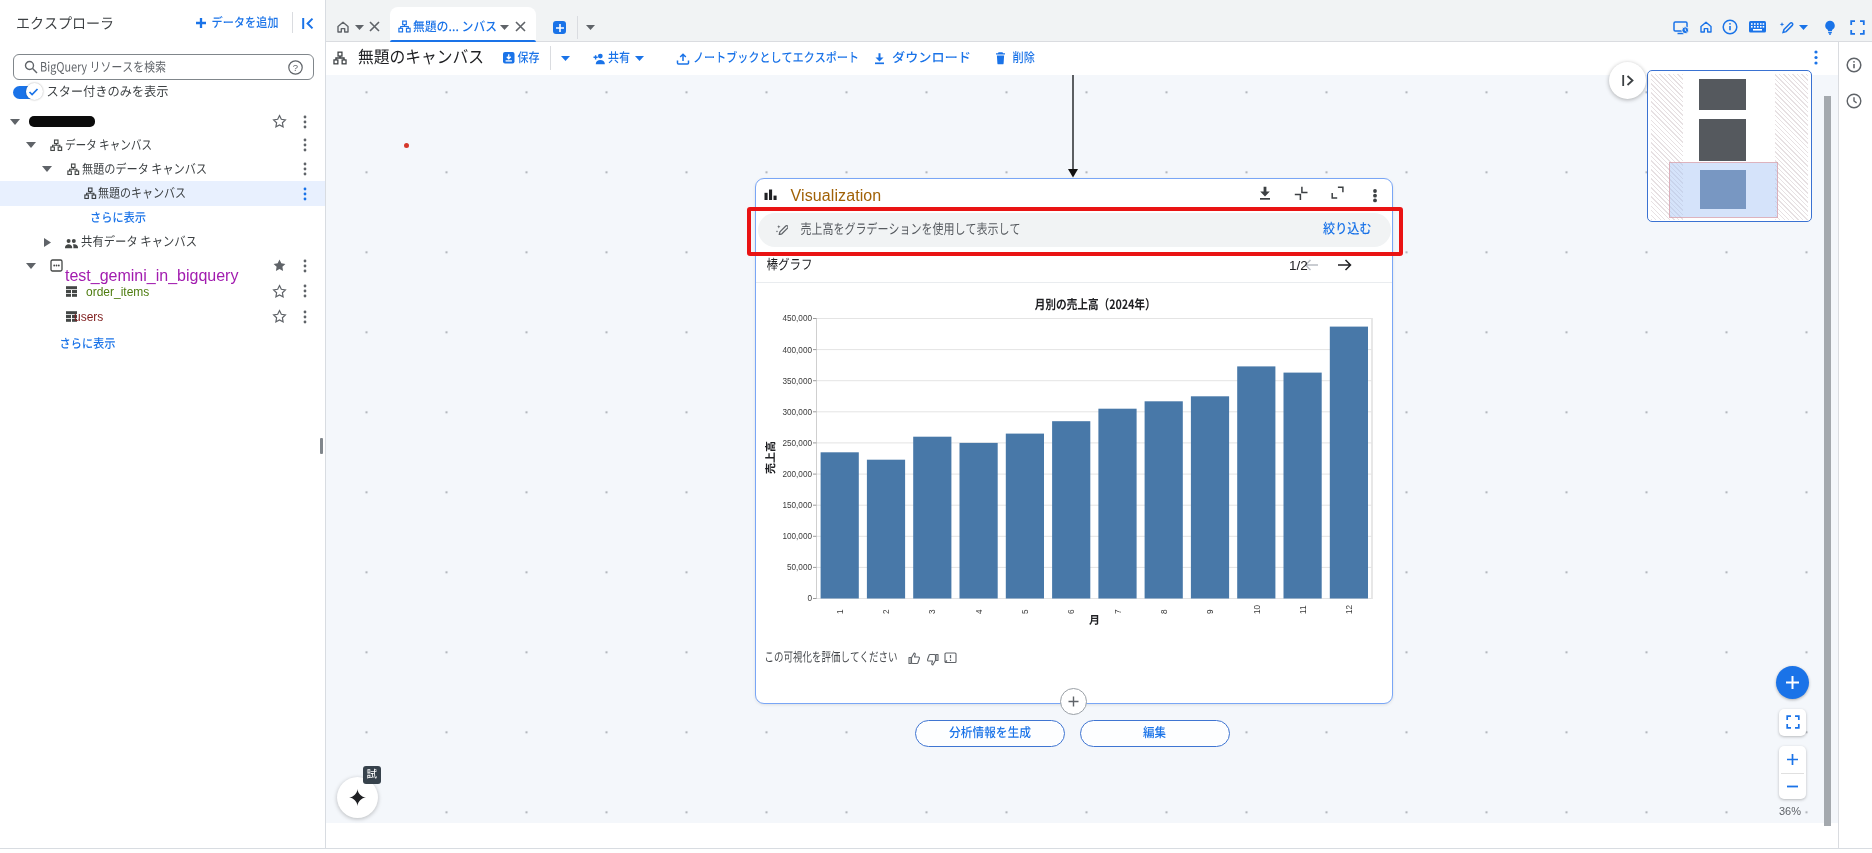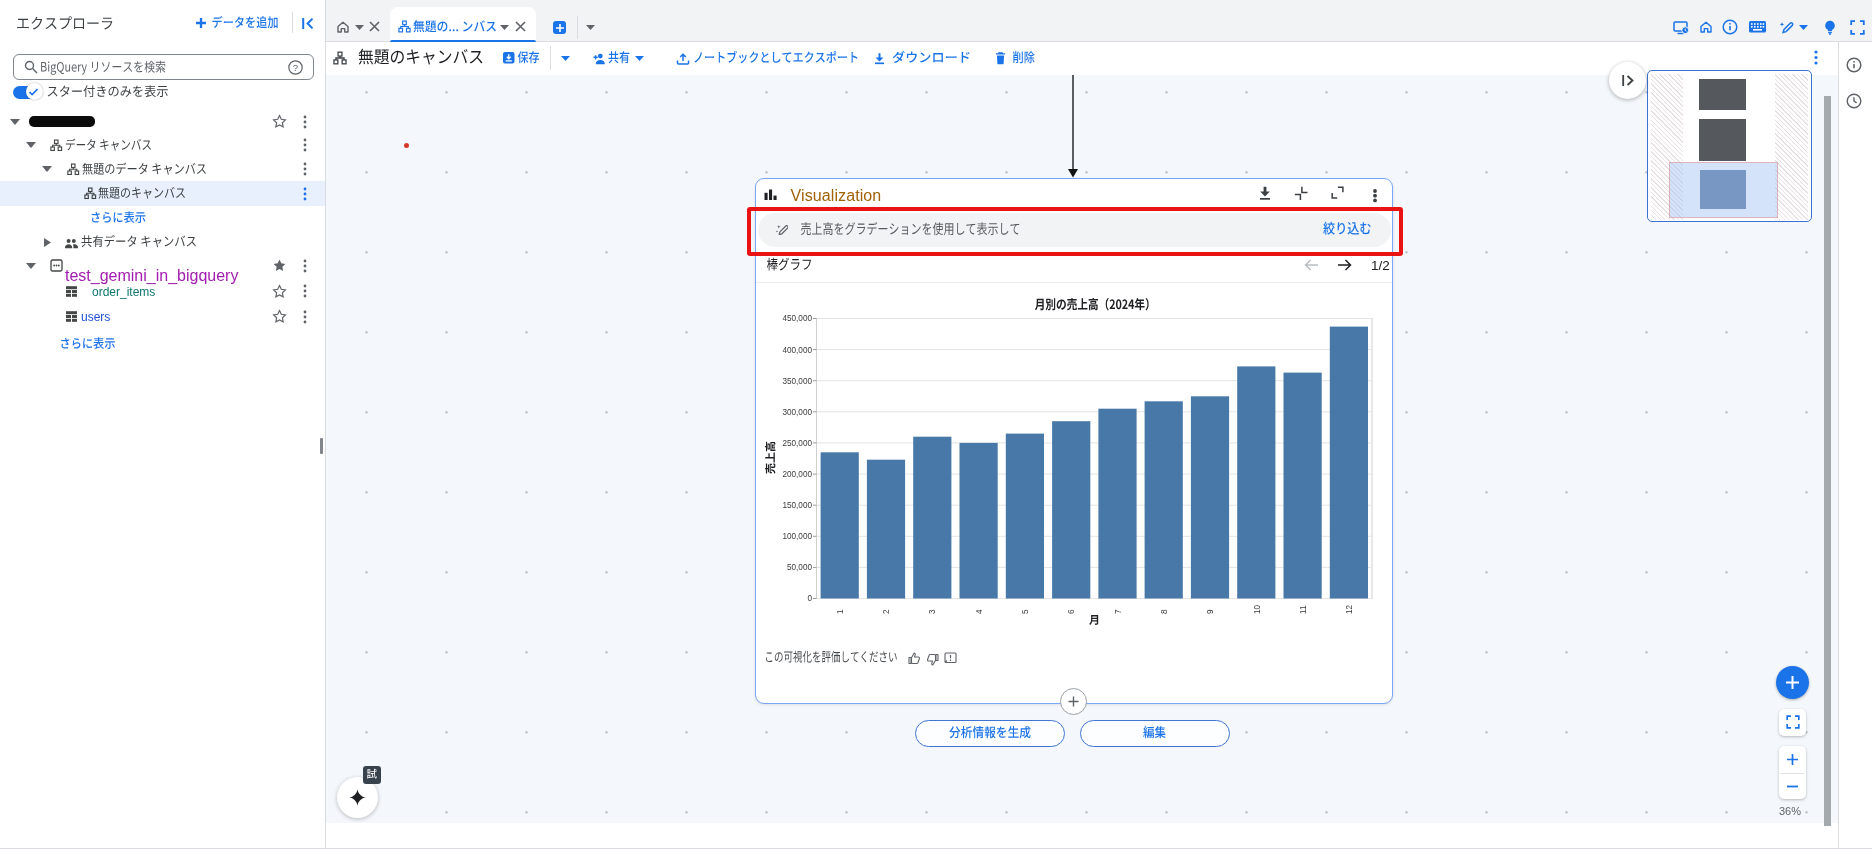--- a/index.html
+++ b/index.html
@@ -134,41 +134,41 @@
   </svg>
 <svg style="position:absolute;left:65px;top:284.5px" width="13" height="13" viewBox="0 0 13 13" fill="none" xmlns="http://www.w3.org/2000/svg">
     <g fill="#444746">
       <rect x="1" y="1.2" width="11" height="3"></rect>
       <rect x="1" y="5" width="5" height="3"></rect>
       <rect x="7" y="5" width="5" height="3"></rect>
       <rect x="1" y="8.8" width="5" height="3"></rect>
       <rect x="7" y="8.8" width="5" height="3"></rect>
     </g>
   </svg>
-<span class="ab" style="left:92px;top:284.5px;font-size:12px;color:#0f766e">order_items</span>
+<span class="ab" style="left:86px;top:284.5px;font-size:12px;color:#4d7c0f">order_items</span>
 <svg style="position:absolute;left:272px;top:283.5px" width="15" height="15" viewBox="0 0 15 15" fill="none" xmlns="http://www.w3.org/2000/svg">
     <path d="M7.5 1.6l1.8 3.7 4.1.6-3 2.9.7 4.1-3.6-1.9-3.6 1.9.7-4.1-3-2.9 4.1-.6z" stroke="#5f6368" stroke-width="1.2" fill="none"></path>
   </svg>
 <svg style="position:absolute;left:303px;top:284px" width="4" height="14" viewBox="0 0 4 14" fill="none" xmlns="http://www.w3.org/2000/svg">
     <g fill="#5f6368">
       <circle cx="2" cy="2" r="1.4"></circle>
       <circle cx="2" cy="7" r="1.4"></circle>
       <circle cx="2" cy="12" r="1.4"></circle>
     </g>
   </svg>
 <svg style="position:absolute;left:65px;top:310px" width="13" height="13" viewBox="0 0 13 13" fill="none" xmlns="http://www.w3.org/2000/svg">
     <g fill="#444746">
       <rect x="1" y="1.2" width="11" height="3"></rect>
       <rect x="1" y="5" width="5" height="3"></rect>
       <rect x="7" y="5" width="5" height="3"></rect>
       <rect x="1" y="8.8" width="5" height="3"></rect>
       <rect x="7" y="8.8" width="5" height="3"></rect>
     </g>
   </svg>
-<span class="ab" style="left:81px;top:310px;font-size:12px;color:#1d4ed8">users</span>
+<span class="ab" style="left:74px;top:310px;font-size:12px;color:#7f1d1d">users</span>
 <svg style="position:absolute;left:272px;top:309px" width="15" height="15" viewBox="0 0 15 15" fill="none" xmlns="http://www.w3.org/2000/svg">
     <path d="M7.5 1.6l1.8 3.7 4.1.6-3 2.9.7 4.1-3.6-1.9-3.6 1.9.7-4.1-3-2.9 4.1-.6z" stroke="#5f6368" stroke-width="1.2" fill="none"></path>
   </svg>
 <svg style="position:absolute;left:303px;top:309.5px" width="4" height="14" viewBox="0 0 4 14" fill="none" xmlns="http://www.w3.org/2000/svg">
     <g fill="#5f6368">
       <circle cx="2" cy="2" r="1.4"></circle>
       <circle cx="2" cy="7" r="1.4"></circle>
       <circle cx="2" cy="12" r="1.4"></circle>
     </g>
   </svg>
@@ -360,21 +360,21 @@
     <path d="M3.9 7.9L9.8 2c.5-.5 1.4-.5 1.9.1.5.5.6 1.3.1 1.8L5.9 9.8l-2.7.8z" stroke="#5f6368" stroke-width="1.25" fill="none" stroke-linejoin="round"></path>
     <path d="M2.8 1.1l.45 1.25 1.25.45-1.25.45L2.8 4.5l-.45-1.25L1.1 2.8l1.25-.45z" fill="#5f6368"></path>
     <path d="M1 6.3l.3.8.8.3-.8.3-.3.8-.3-.8-.8-.3.8-.3z" fill="#5f6368"></path>
   </svg>
 <svg style="position:absolute;left:1303.5px;top:257.5px" width="15" height="14" viewBox="0 0 15 14" fill="none" xmlns="http://www.w3.org/2000/svg">
     <path d="M14 7H1.5M6.5 2L1.5 7l5 5" stroke="#b9bdc3" stroke-width="1.5" fill="none"></path>
   </svg>
 <svg style="position:absolute;left:1336.5px;top:257.5px" width="15" height="14" viewBox="0 0 15 14" fill="none" xmlns="http://www.w3.org/2000/svg">
     <path d="M1 7h12.5M8.5 2l5 5-5 5" stroke="#202124" stroke-width="1.5" fill="none"></path>
   </svg>
-<span class="ab" style="left:1371px;top:257.5px;font-size:13.5px;color:#202124">1/2</span>
+<span class="ab" style="left:1289px;top:257.5px;font-size:13.5px;color:#202124">1/2</span>
 <div class="ab" style="left:756px;top:281.5px;width:636px;height:1px;background:#e9ecef"></div>
 <svg class="ab" style="left:756px;top:280px" width="636" height="360" viewBox="0 0 636 360" xmlns="http://www.w3.org/2000/svg">
     <rect x="60.5" y="38.5" width="555.5" height="280.0" fill="#fff" stroke="#cfcfcf" stroke-width="1"></rect>
     <line x1="60.5" y1="318.5" x2="616.0" y2="318.5" stroke="#e4e4e4" stroke-width="1"></line>
     <line x1="60.5" y1="287.4" x2="616.0" y2="287.4" stroke="#e4e4e4" stroke-width="1"></line>
     <line x1="60.5" y1="256.3" x2="616.0" y2="256.3" stroke="#e4e4e4" stroke-width="1"></line>
     <line x1="60.5" y1="225.2" x2="616.0" y2="225.2" stroke="#e4e4e4" stroke-width="1"></line>
     <line x1="60.5" y1="194.1" x2="616.0" y2="194.1" stroke="#e4e4e4" stroke-width="1"></line>
     <line x1="60.5" y1="162.9" x2="616.0" y2="162.9" stroke="#e4e4e4" stroke-width="1"></line>
     <line x1="60.5" y1="131.8" x2="616.0" y2="131.8" stroke="#e4e4e4" stroke-width="1"></line>

